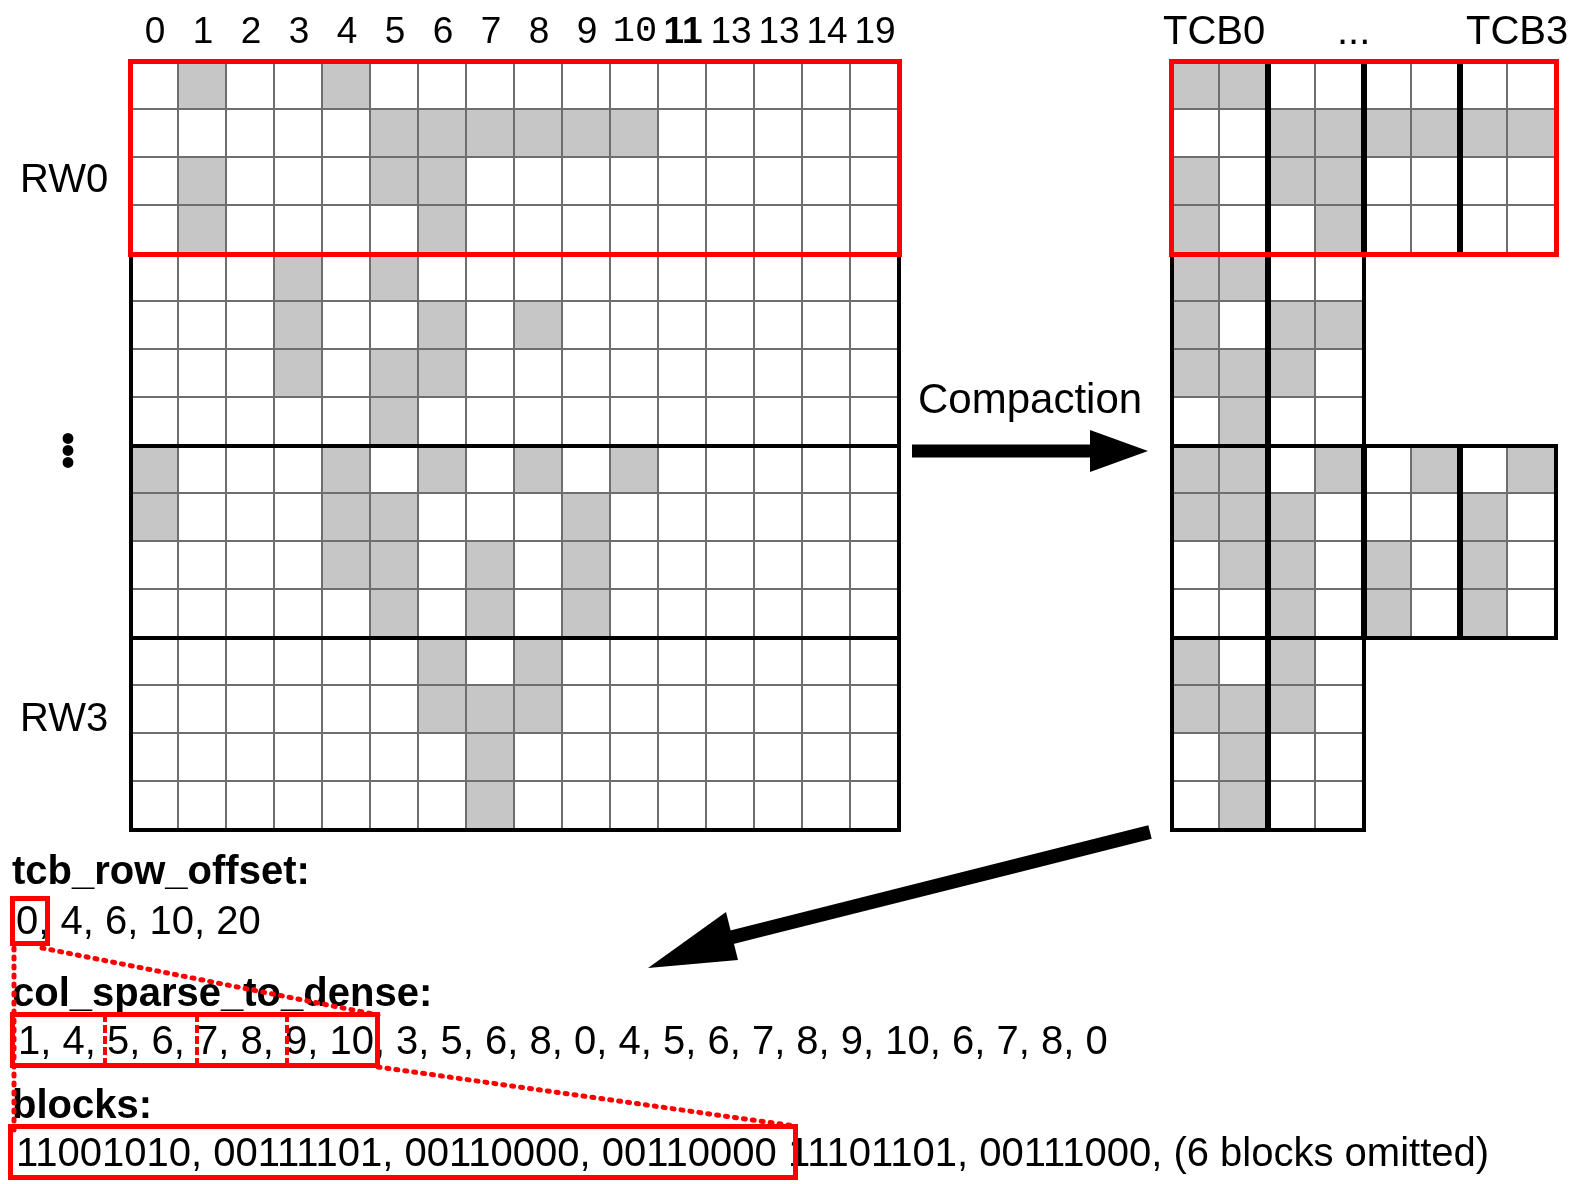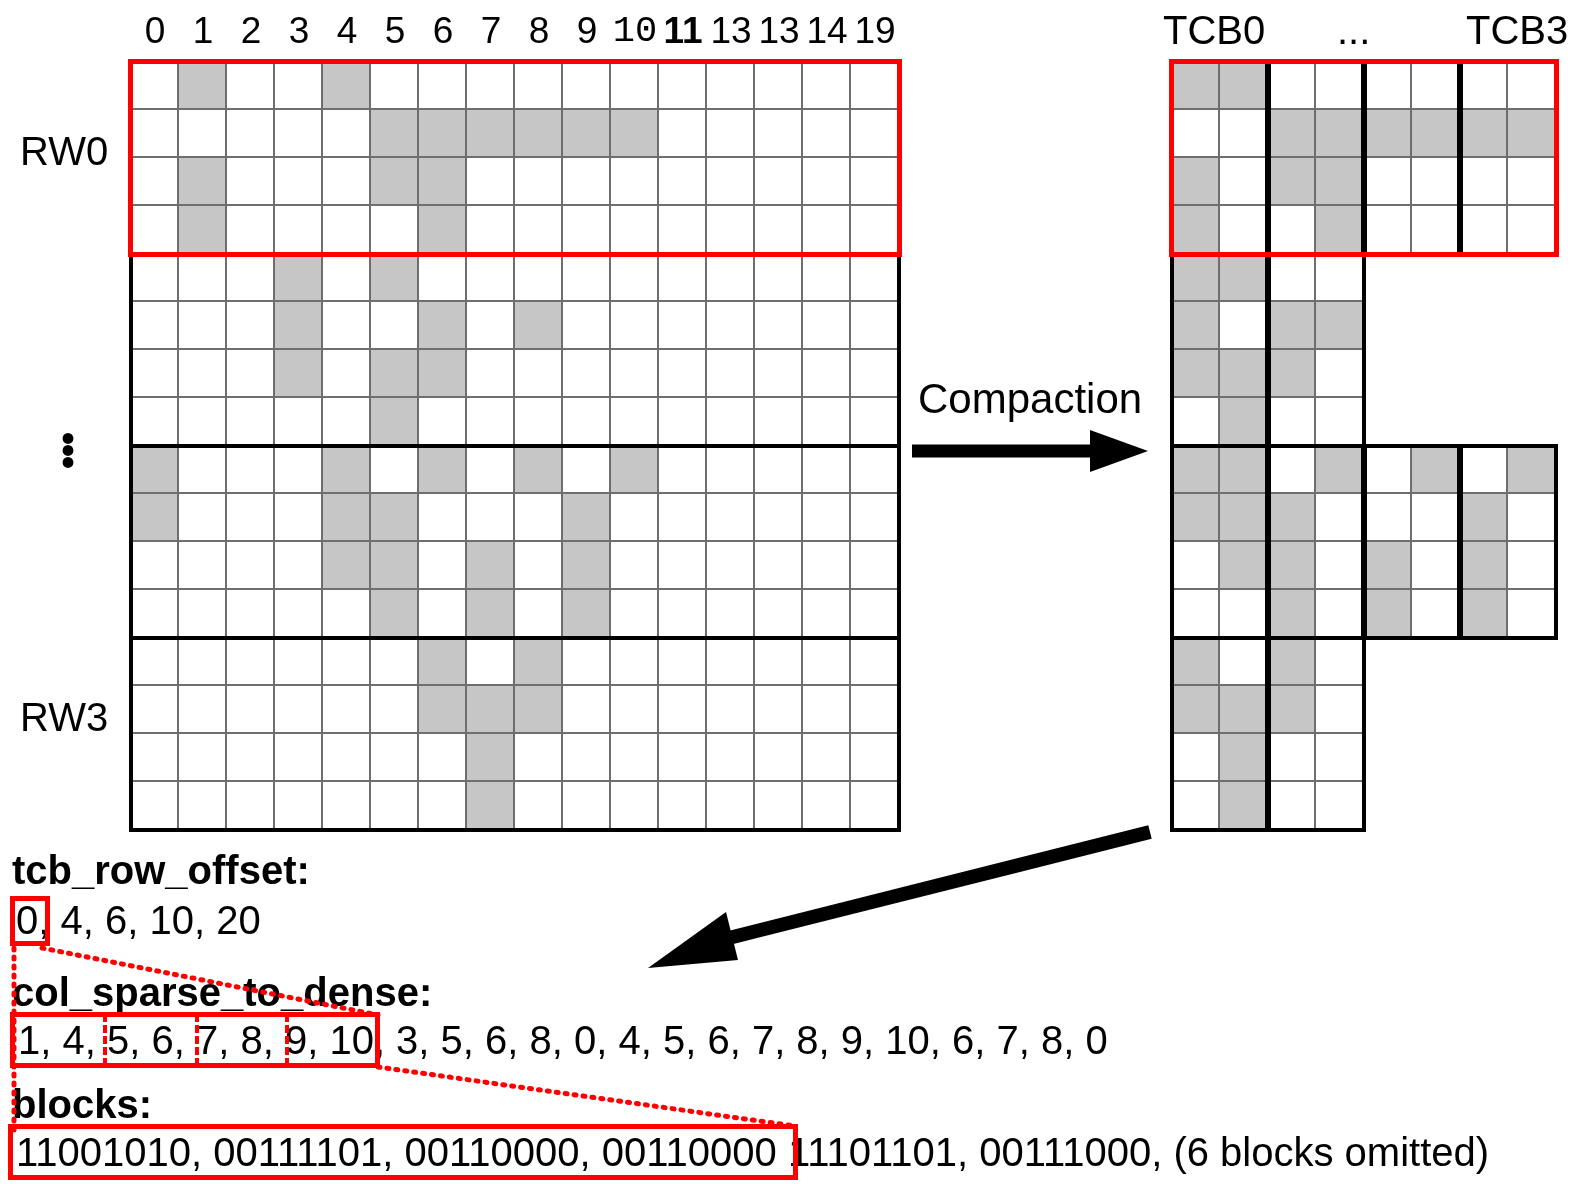--- a/index.html
+++ b/index.html
@@ -327,21 +327,21 @@
     <div class="gcell" style="left: 624px; top: 720px; width: 48px; height: 48px;"></div>
     <div class="gcell" style="left: 672px; top: 720px; width: 48px; height: 48px;"></div>
     <div class="gcell" style="left: 720px; top: 720px; width: 48px; height: 48px;"></div>
     <div class="gframe" style="left: -2px; top: -2px; width: 772px; height: 196px;"></div>
     <div class="gframe" style="left: -2px; top: 190px; width: 772px; height: 196px;"></div>
     <div class="gframe" style="left: -2px; top: 382px; width: 772px; height: 196px;"></div>
     <div class="gframe" style="left: -2px; top: 574px; width: 772px; height: 196px;"></div>
     <div class="redbox" style="left: -3px; top: -3px; width: 774px; height: 198px;"></div>
   </div>
 
-<div class="rwlabel" style="left:20px;top:129px;">RW0</div>
+<div class="rwlabel" style="left:20px;top:156px;">RW0</div>
 <div class="rwlabel" style="left:20px;top:695px;">RW3</div>
 <div id="vdots" style="left:48px;top:432px;width:40px;">
   <span>•</span>
     <span>•</span>
     <span>•</span>
 </div>
 
 <div class="tcblabel" style="left:1163px;top:8px;">TCB0</div>
 <div class="tcblabel" style="left:1337px;top:8px;">...</div>
 <div class="tcblabel" style="left:1466px;top:8px;">TCB3</div>

